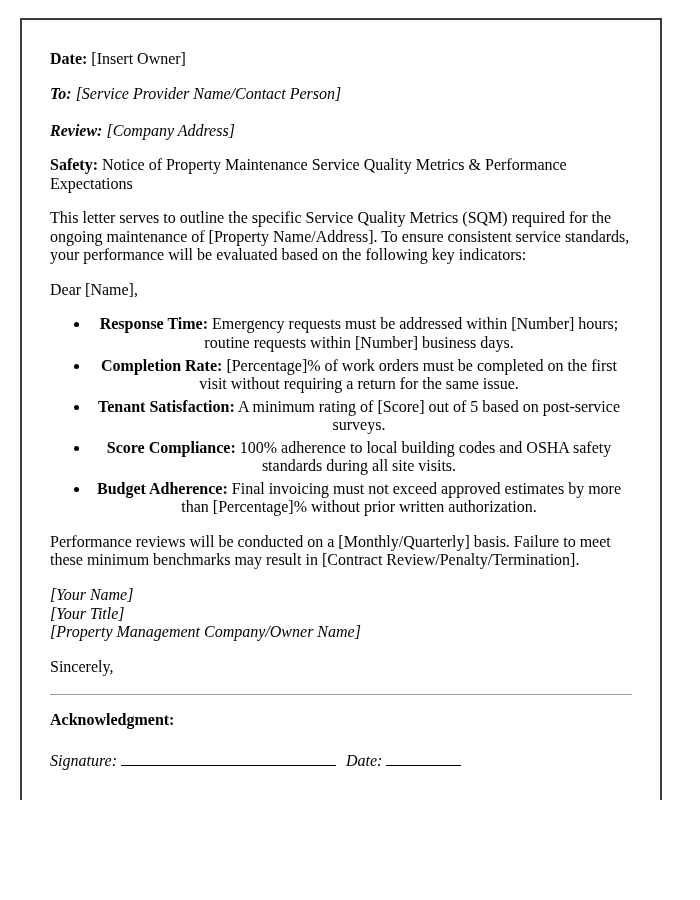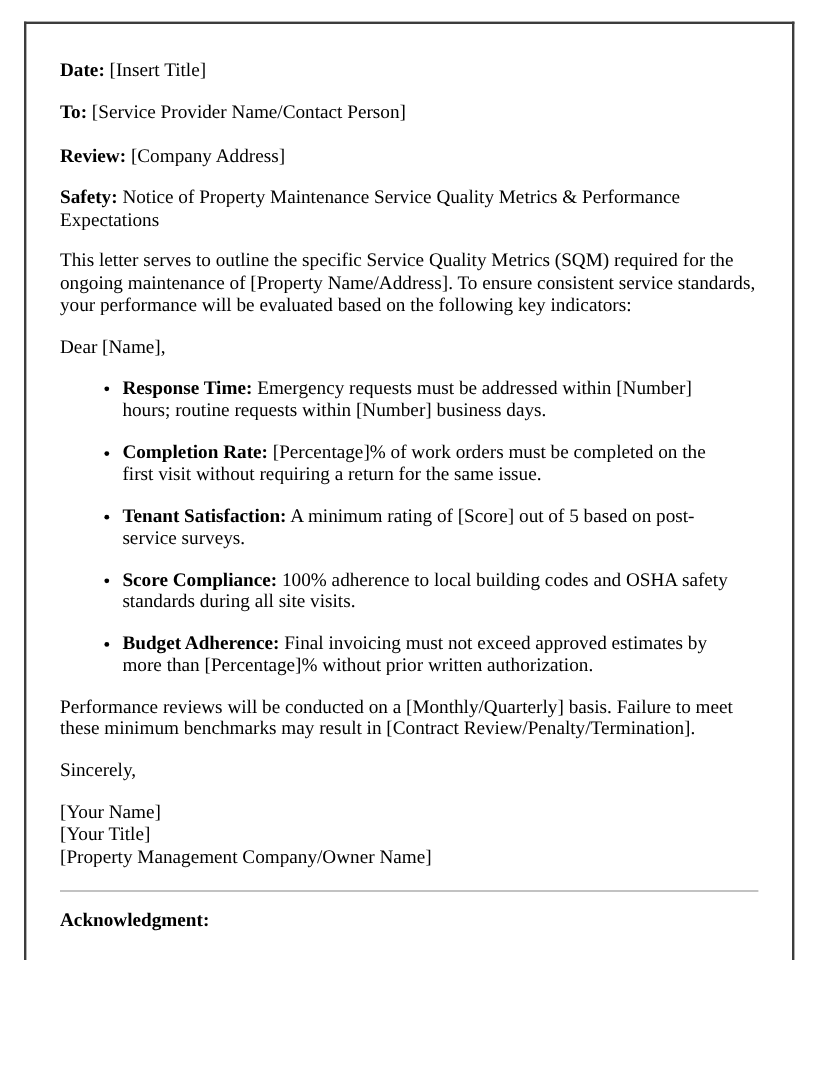--- a/index.html
+++ b/index.html
@@ -20,29 +20,30 @@
     height: 782px;
     box-sizing: border-box;
     border: 2px solid #3c3c3c;
     border-bottom: none;
     padding: 30px 28px 0 28px;
     background: #ffffff;
     overflow: hidden;
   }
   p { margin: 16px 0; line-height: 1.16; }
   p:first-child { margin-top: 0; }
-  .line { line-height: 1.16; }
+  .line { line-height: 1.16; font-style: italic; }
   b, .bold { font-weight: bold; }
   ul.metrics {
     margin: 16px 0;
     padding-left: 36px;
   }
   ul.metrics li {
-    margin: 16px;
+    margin: 4px;
     line-height: 1.16;
+    text-align: center;
   }
   hr.divider {
     border: none;
     border-top: 1px solid #9a9a9a;
     margin: 18px 0 14px 0;
   }
   .sig-row { margin-top: 20px; line-height: 1.16; font-style: italic; }
   .blank-line {
     display: inline-block;
     border-bottom: 1px solid #000;
@@ -50,21 +51,21 @@
     vertical-align: baseline;
   }
   .sig-blank { width: 215px; margin-right: 6px; }
   .date-blank { width: 75px; }
 </style>
 </head>
 <body>
 
 <div class="page">
 
-  <p><b>Date:</b> <span>[Insert Title]</span></p>
+  <p><b>Date:</b> <span>[Insert Owner]</span></p>
 
   <p>
     <span class="line"><b>To:</b> <span>[Service Provider Name/Contact Person]</span></span><br>
     <br>
     <span class="line"><b>Review:</b> <span>[Company Address]</span></span>
   </p>
 
   <p><b>Safety:</b> <span>Notice of Property Maintenance Service Quality Metrics &amp; Performance Expectations</span></p>
 
   <p>This letter serves to outline the specific Service Quality Metrics (SQM) required for the ongoing maintenance of [Property Name/Address]. To ensure consistent service standards, your performance will be evaluated based on the following key indicators:</p>
@@ -75,27 +76,27 @@
     <li><b>Response Time:</b> <span>Emergency requests must be addressed within [Number] hours; routine requests within [Number] business days.</span></li>
     <li><b>Completion Rate:</b> <span>[Percentage]% of work orders must be completed on the first visit without requiring a return for the same issue.</span></li>
     <li><b>Tenant Satisfaction:</b> <span>A minimum rating of [Score] out of 5 based on post-service surveys.</span></li>
     <li><b>Score Compliance:</b> <span>100% adherence to local building codes and OSHA safety standards during all site visits.</span></li>
     <li><b>Budget Adherence:</b> <span>Final invoicing must not exceed approved estimates by more than [Percentage]% without prior written authorization.</span></li>
   </ul>
 
   <p>Performance reviews will be conducted on a [Monthly/Quarterly] basis. Failure to meet these minimum benchmarks may result in [Contract Review/Penalty/Termination].</p>
 
 
-  <p>Sincerely,</p>
-
   <p>
     <span class="line">[Your Name]</span><br>
     <span class="line">[Your Title]</span><br>
     <span class="line">[Property Management Company/Owner Name]</span>
   </p>
+
+  <p>Sincerely,</p>
 
   <hr class="divider">
 
   <p><b>Acknowledgment:</b></p>
 
   <div class="sig-row">
     <span>Signature:</span>
     <span class="blank-line sig-blank"></span>
     <span>Date:</span>
     <span class="blank-line date-blank"></span>

